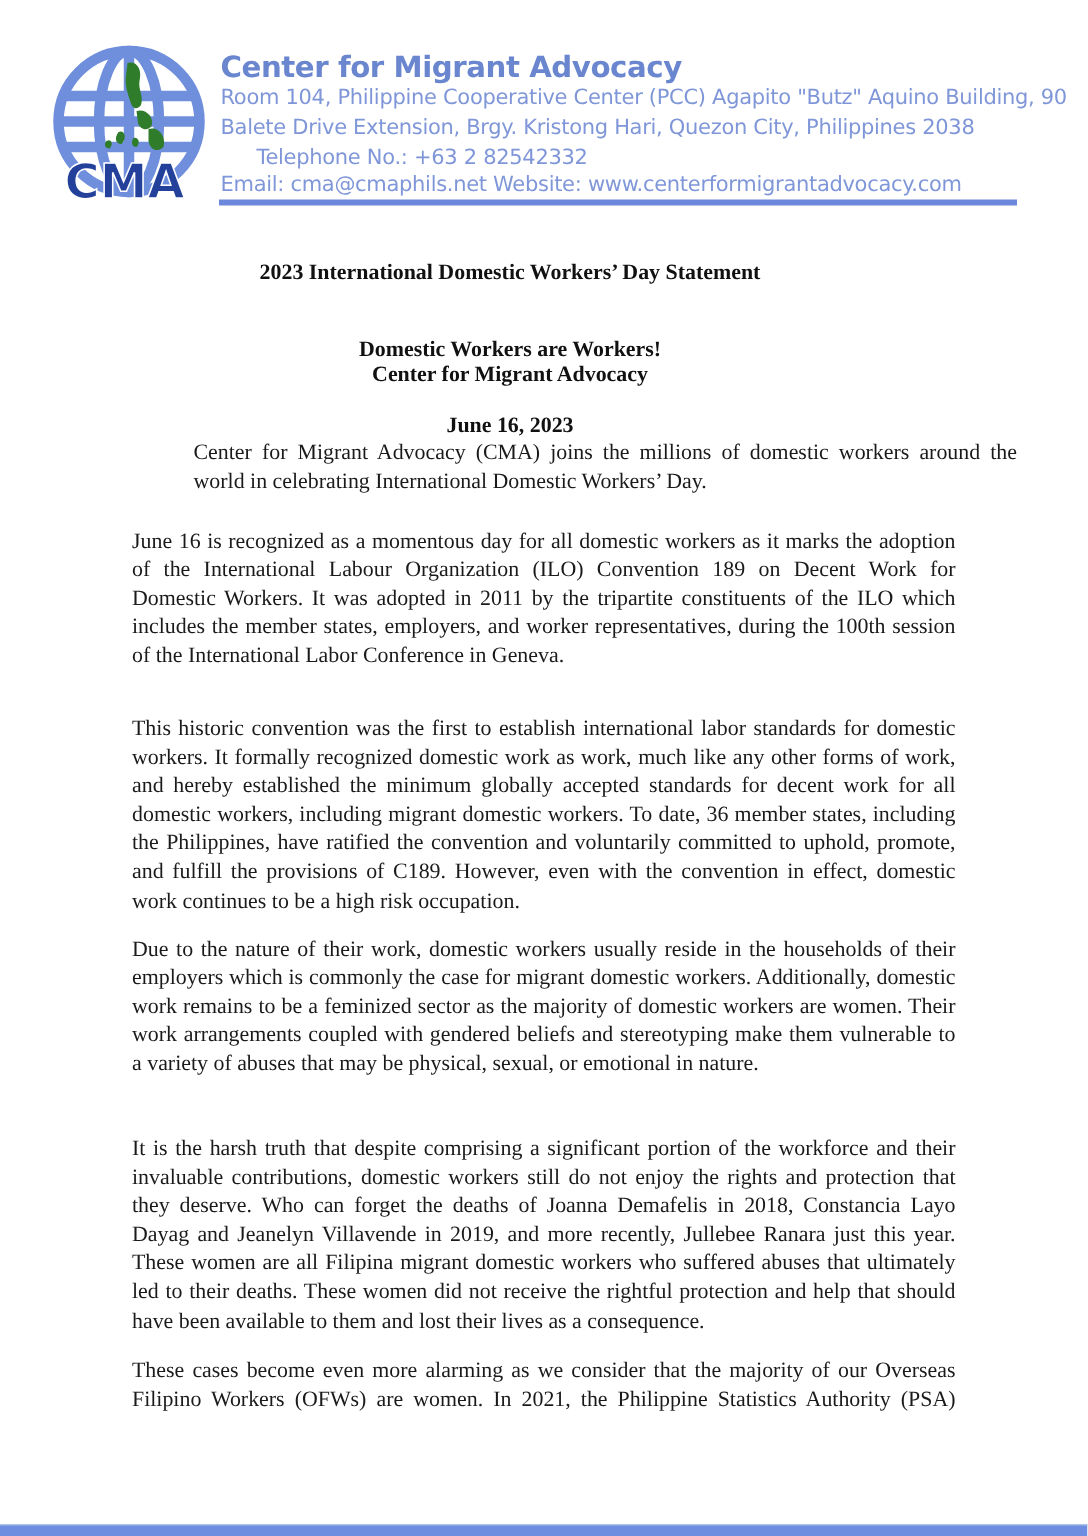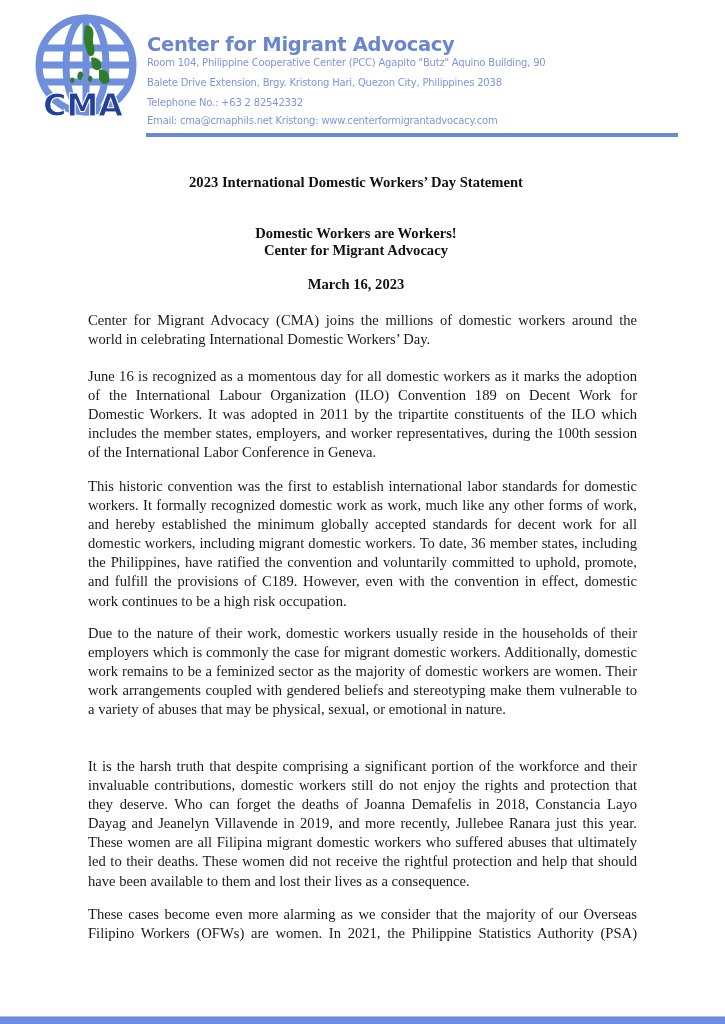--- a/index.html
+++ b/index.html
@@ -2,38 +2,38 @@
 <html><head>
 <meta charset="utf-8">
 <style>
   html, body { margin: 0; padding: 0; }
   body {
     width: 725px; height: 1024px; position: relative; overflow: hidden;
     background: #ffffff;
     font-family: "Liberation Serif", serif;
     color: #111;
   }
-  .logo { position: absolute; left: 33px; top: 12px; width: 106px; height: 110px; }
+  .logo { position: absolute; left: 33px; top: 28px; width: 106px; height: 110px; }
   .org-name {
     position: absolute; left: 147px; top: 33px;
     font-family: "DejaVu Sans", sans-serif; font-weight: bold;
     font-size: 19.5px; color: #6a86cf; letter-spacing: -0.3px; white-space: nowrap;
   }
   .addr-line {
     position: absolute; left: 147px;
-    font-family: "DejaVu Sans", sans-serif; font-size: 10px;
+    font-family: "DejaVu Sans", sans-serif; font-size: 14px;
     color: #7f96d8; white-space: nowrap; letter-spacing: -0.2px;
   }
   .header-rule {
     position: absolute; left: 146px; top: 133px; width: 532px; height: 4px;
     background: #6c88dc;
   }
   .title-line {
     position: absolute; left: 0; width: 680px; text-align: center;
-    font-weight: bold; font-size: 14.6px; color: #111; padding-left: 16px;
+    font-weight: bold; font-size: 14.6px; color: #111;
   }
   .body-text {
     position: absolute; left: 88px; width: 549px;
     font-size: 14.6px; line-height: 19.1px; text-align: justify;
     color: #1a1a1a;
   }
   .body-text p { margin: 0; }
   .footer-band {
     position: absolute; left: 0; top: 1016px; width: 725px; height: 8px;
     background: #6f8de0; border-top: 1px solid #a9c2ea;
@@ -60,33 +60,33 @@
       <path d="M38 66 C41 64 43 68 40 71 C37 71 36 68 38 66 Z"></path>
       <path d="M56 64 C59 63 61 67 58 70 C55 70 54 67 56 64 Z"></path>
     </g>
     <text x="10" y="104" font-family="DejaVu Sans, sans-serif" font-weight="bold" font-size="32" fill="#23409a" stroke="#ffffff" stroke-width="1" textLength="80" lengthAdjust="spacingAndGlyphs">CMA</text>
   </svg>
 </div>
 
 <div class="org-name">Center for Migrant Advocacy</div>
 <div class="addr-line" style="top:57px;">Room 104, Philippine Cooperative Center (PCC) Agapito "Butz" Aquino Building, 90</div>
 <div class="addr-line" style="top:77px;">Balete Drive Extension, Brgy. Kristong Hari, Quezon City, Philippines 2038</div>
-<div class="addr-line" style="top:97px;">Telephone No.: +63 2 82542332</div>
-<div class="addr-line" style="top:115px;">Email: cma@cmaphils.net Kristong: www.centerformigrantadvocacy.com</div>
+<div class="addr-line" style="top:97px;margin-left:24px;">Telephone No.: +63 2 82542332</div>
+<div class="addr-line" style="top:115px;">Email: cma@cmaphils.net Website: www.centerformigrantadvocacy.com</div>
 <div class="header-rule"></div>
 
 <div class="title-line" style="top:174px;">2023 International Domestic Workers’ Day Statement</div>
 <div class="title-line" style="top:209px;margin-top:16px;">Domestic Workers are Workers!</div>
 <div class="title-line" style="top:242px;">Center for Migrant Advocacy</div>
-<div class="title-line" style="top:276px;">March 16, 2023</div>
+<div class="title-line" style="top:276px;">June 16, 2023</div>
 
-<div class="body-text" style="top:311px;">
+<div class="body-text" style="top:293px;margin-left:41px;">
     <p>Center for Migrant Advocacy (CMA) joins the millions of domestic workers around the world in celebrating International Domestic Workers’ Day.</p>
   </div>
-<div class="body-text" style="top:367px;">
+<div class="body-text" style="top:352px;">
     <p>June 16 is recognized as a momentous day for all domestic workers as it marks the adoption of the International Labour Organization (ILO) Convention 189 on Decent Work for Domestic Workers. It was adopted in 2011 by the tripartite constituents of the ILO which includes the member states, employers, and worker representatives, during the 100th session of the International Labor Conference in Geneva.</p>
   </div>
 <div class="body-text" style="top:477px;">
     <p>This historic convention was the first to establish international labor standards for domestic workers. It formally recognized domestic work as work, much like any other forms of work, and hereby established the minimum globally accepted standards for decent work for all domestic workers, including migrant domestic workers. To date, 36 member states, including the Philippines, have ratified the convention and voluntarily committed to uphold, promote, and fulfill the provisions of C189. However, even with the convention in effect, domestic work continues to be a high risk occupation.</p>
   </div>
 <div class="body-text" style="top:624px;">
     <p>Due to the nature of their work, domestic workers usually reside in the households of their employers which is commonly the case for migrant domestic workers. Additionally, domestic work remains to be a feminized sector as the majority of domestic workers are women. Their work arrangements coupled with gendered beliefs and stereotyping make them vulnerable to a variety of abuses that may be physical, sexual, or emotional in nature.</p>
   </div>
 <div class="body-text" style="top:757px;">
     <p>It is the harsh truth that despite comprising a significant portion of the workforce and their invaluable contributions, domestic workers still do not enjoy the rights and protection that they deserve. Who can forget the deaths of Joanna Demafelis in 2018, Constancia Layo Dayag and Jeanelyn Villavende in 2019, and more recently, Jullebee Ranara just this year. These women are all Filipina migrant domestic workers who suffered abuses that ultimately led to their deaths. These women did not receive the rightful protection and help that should have been available to them and lost their lives as a consequence.</p>

